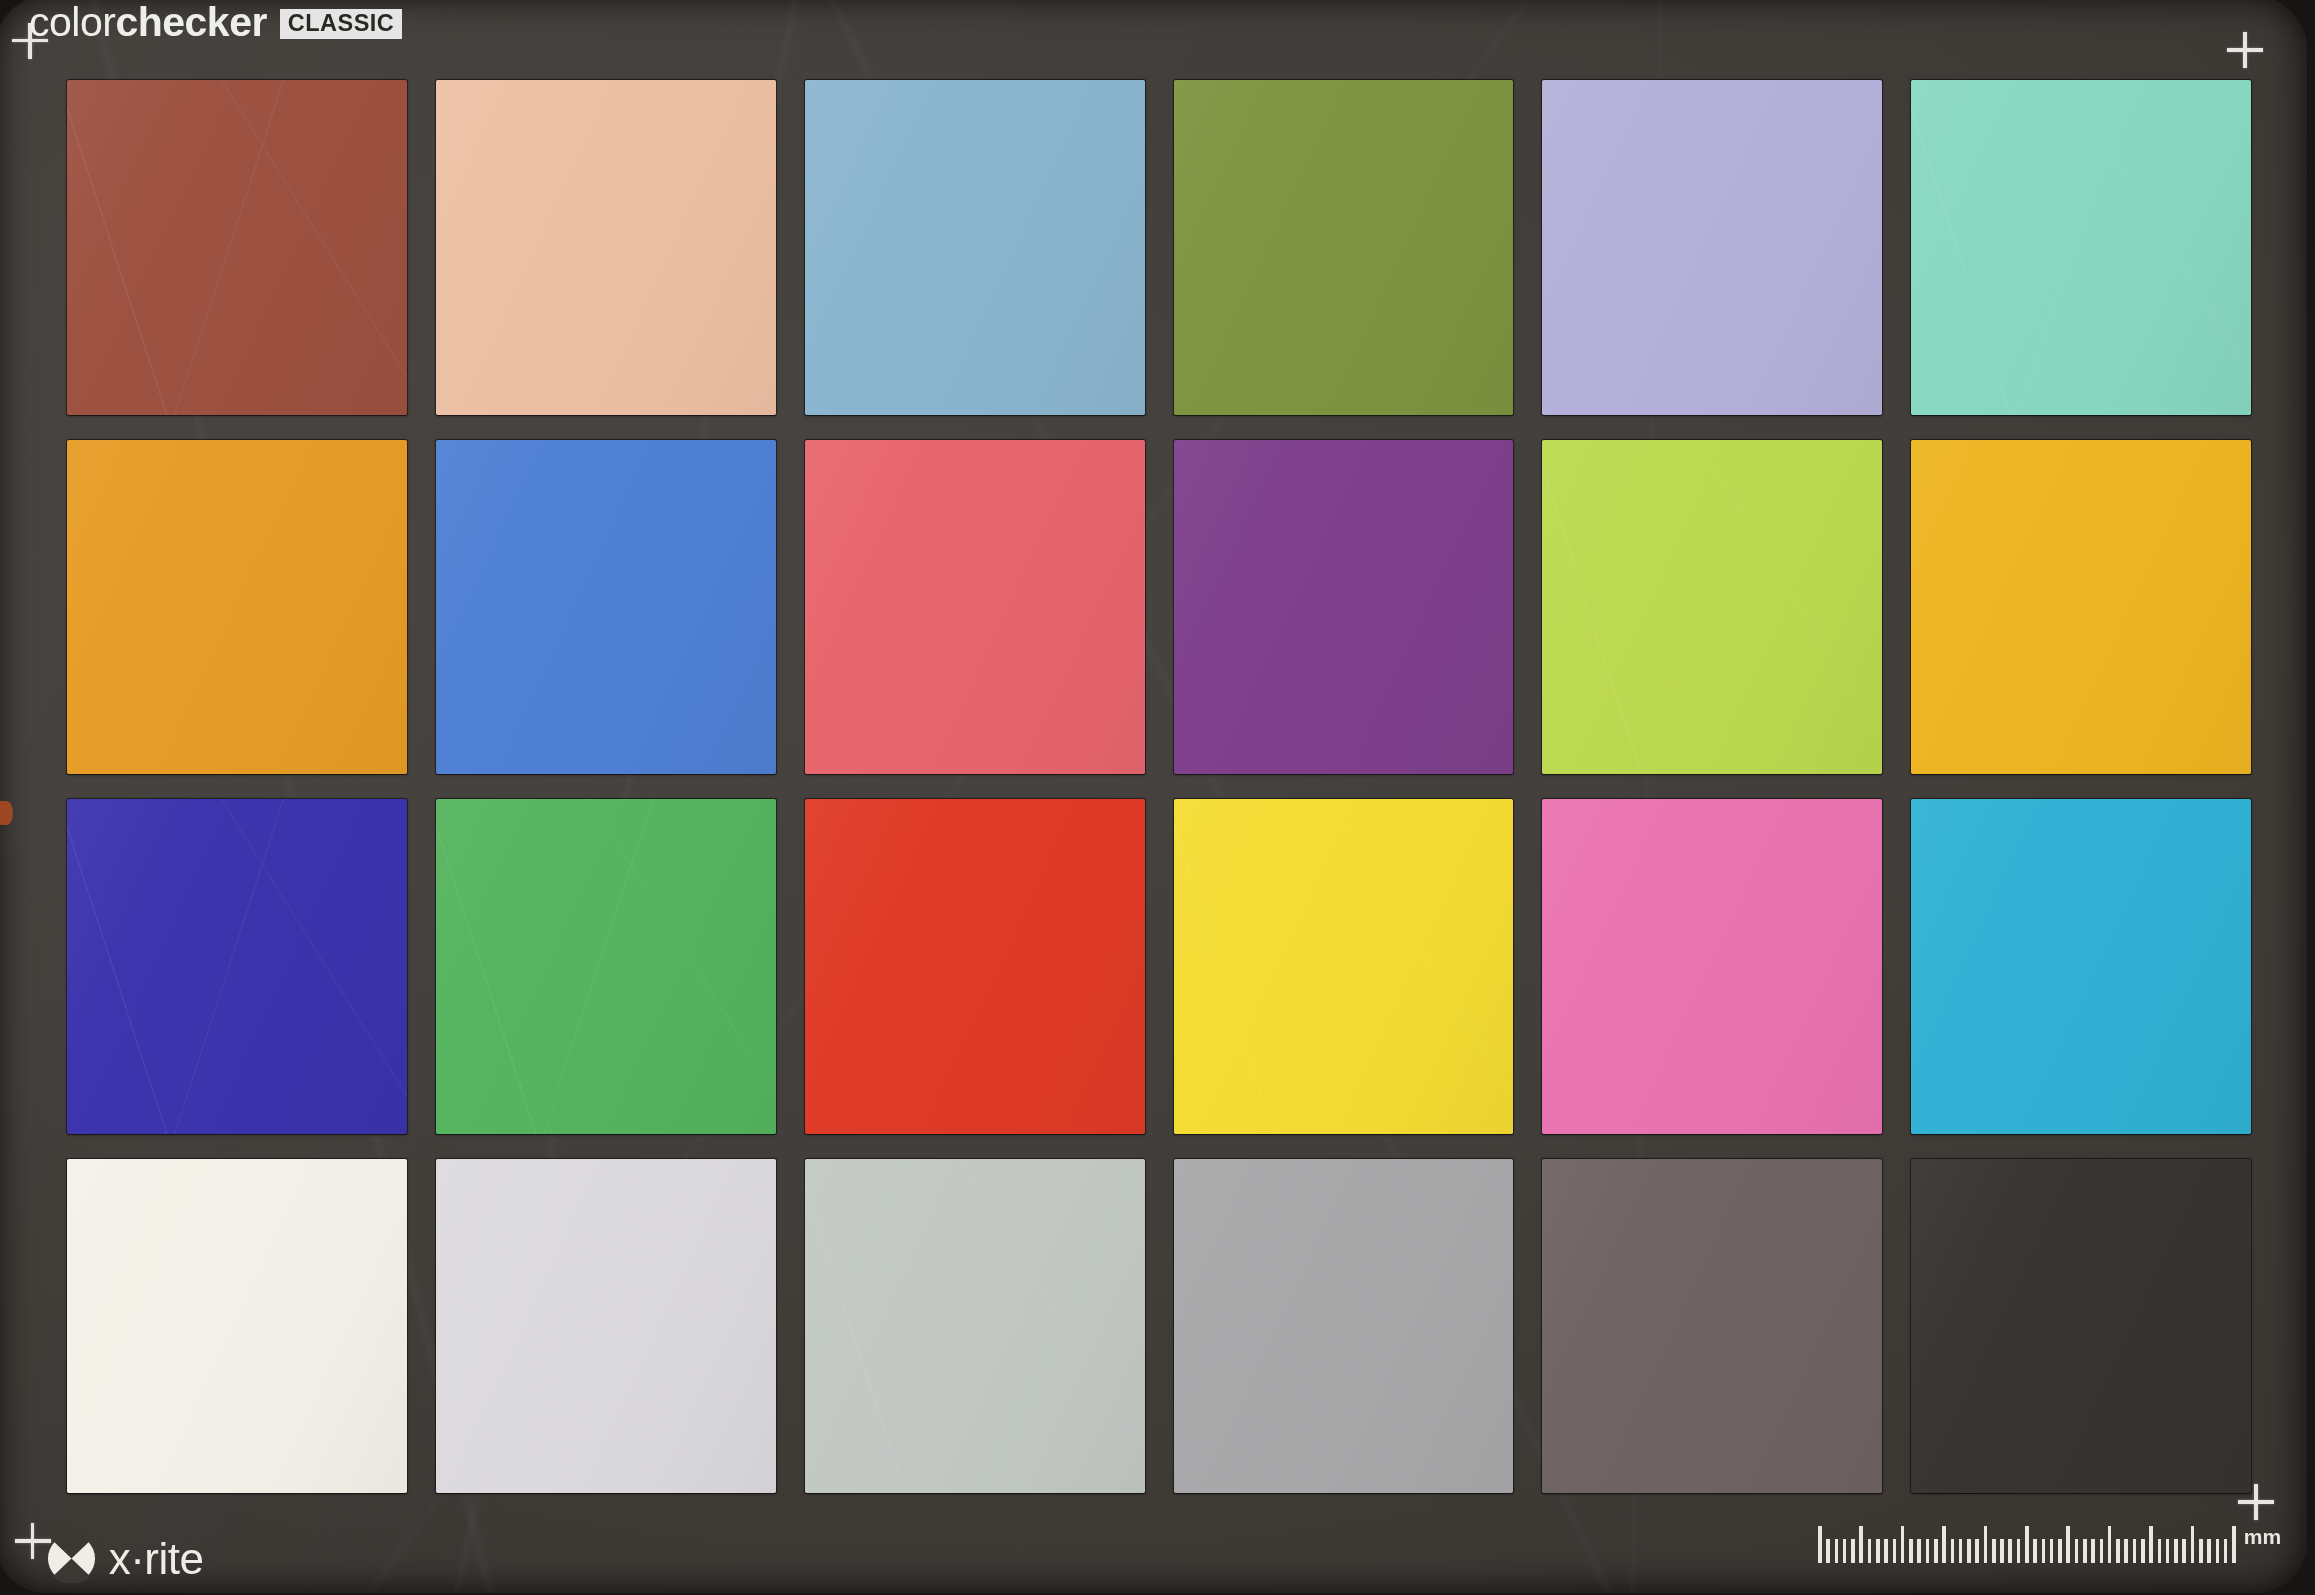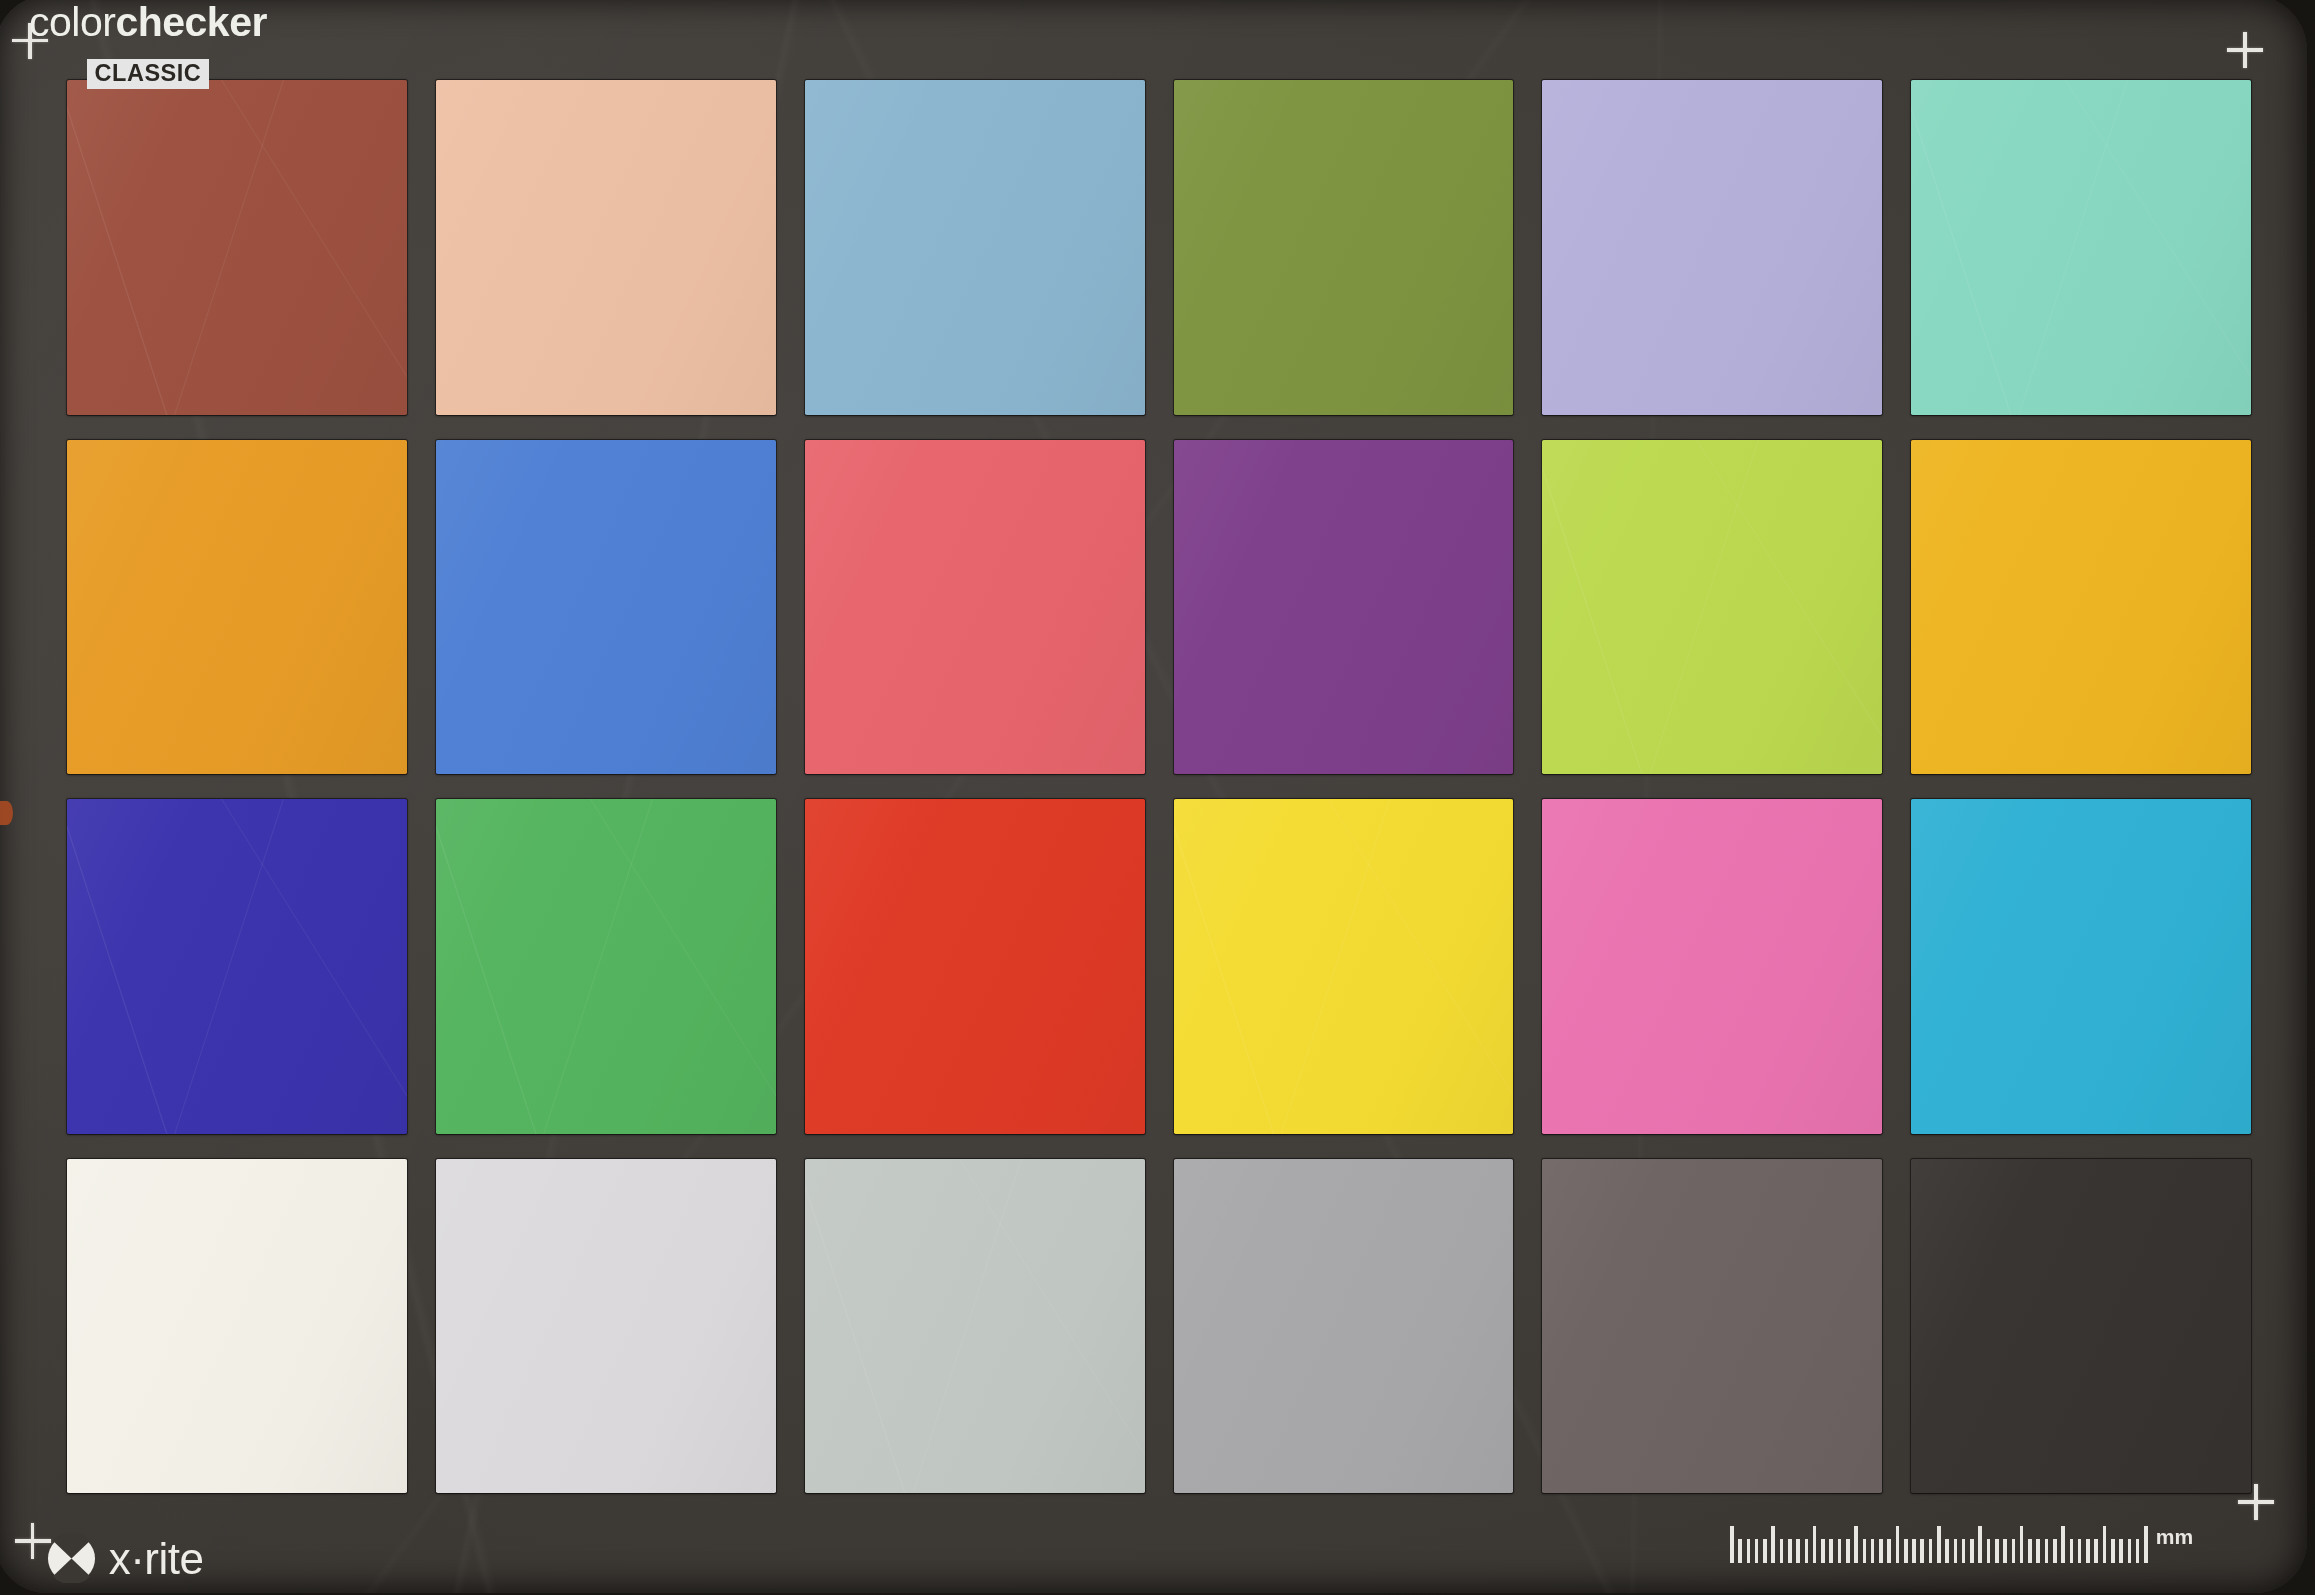--- a/index.html
+++ b/index.html
@@ -55,21 +55,20 @@
 
   
   .wordmark {
     position: absolute;
     left: 29px;
     top: 1.8px;
     display: flex;
     align-items: center;
     gap: 12.7px;
     z-index: 6;
-    flex-direction: column;
   }
   .wordmark .wm-text {
     font-size: 41px;
     letter-spacing: -0.5px;
     color: #efefe9;
     line-height: 1;
     white-space: nowrap;
   }
   .wordmark .wm-light { font-weight: 400; }
   .wordmark .wm-bold  { font-weight: 700; }
@@ -164,21 +163,21 @@
     font-weight: 400;
     color: #eeece6;
     line-height: 1;
     letter-spacing: -0.5px;
     white-space: nowrap;
   }
 
   
   .ruler {
     position: absolute;
-    left: 1730px;
+    left: 1818px;
     bottom: 33px;
     display: flex;
     align-items: flex-end;
     gap: 8.1px;
     z-index: 6;
   }
   .ruler-ticks {
     display: flex;
     align-items: flex-end;
     gap: 4.7px;

